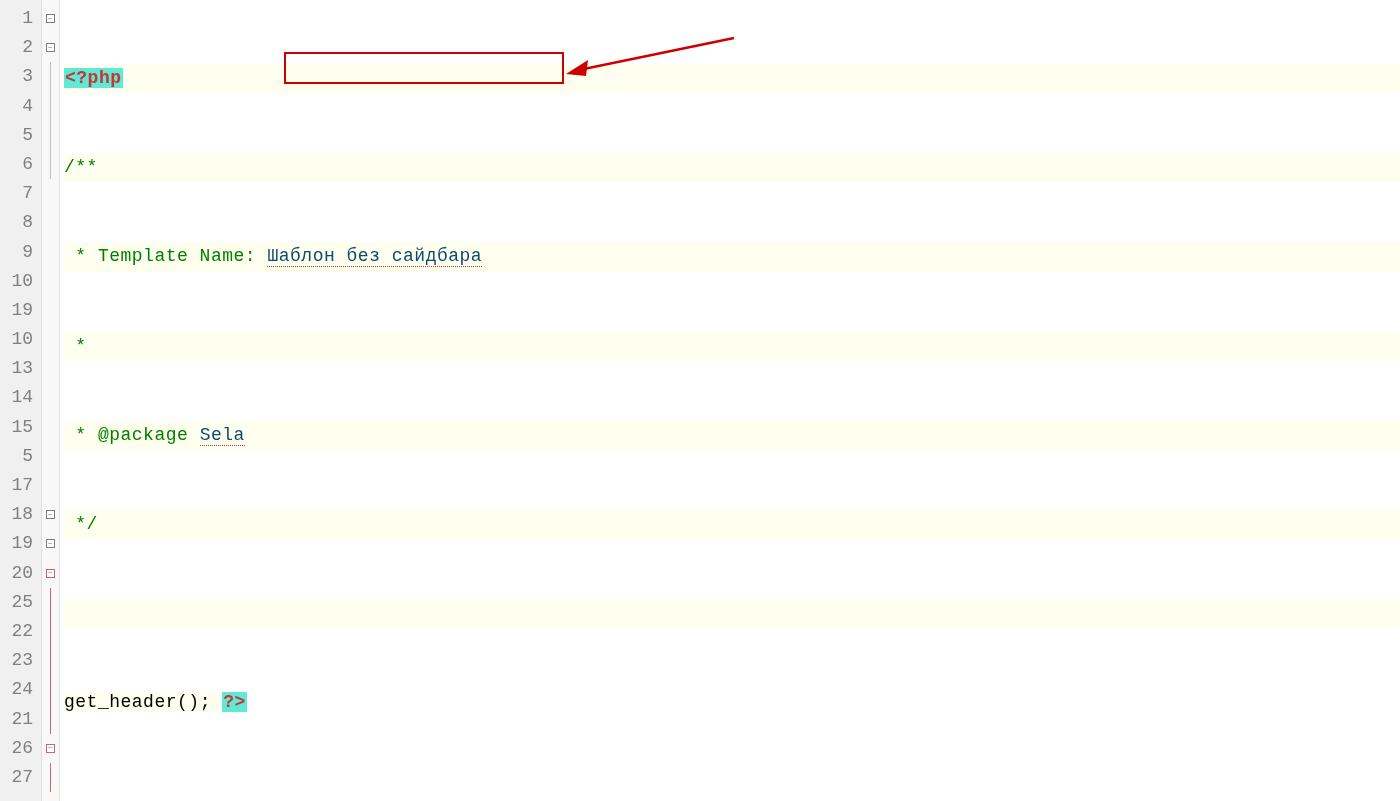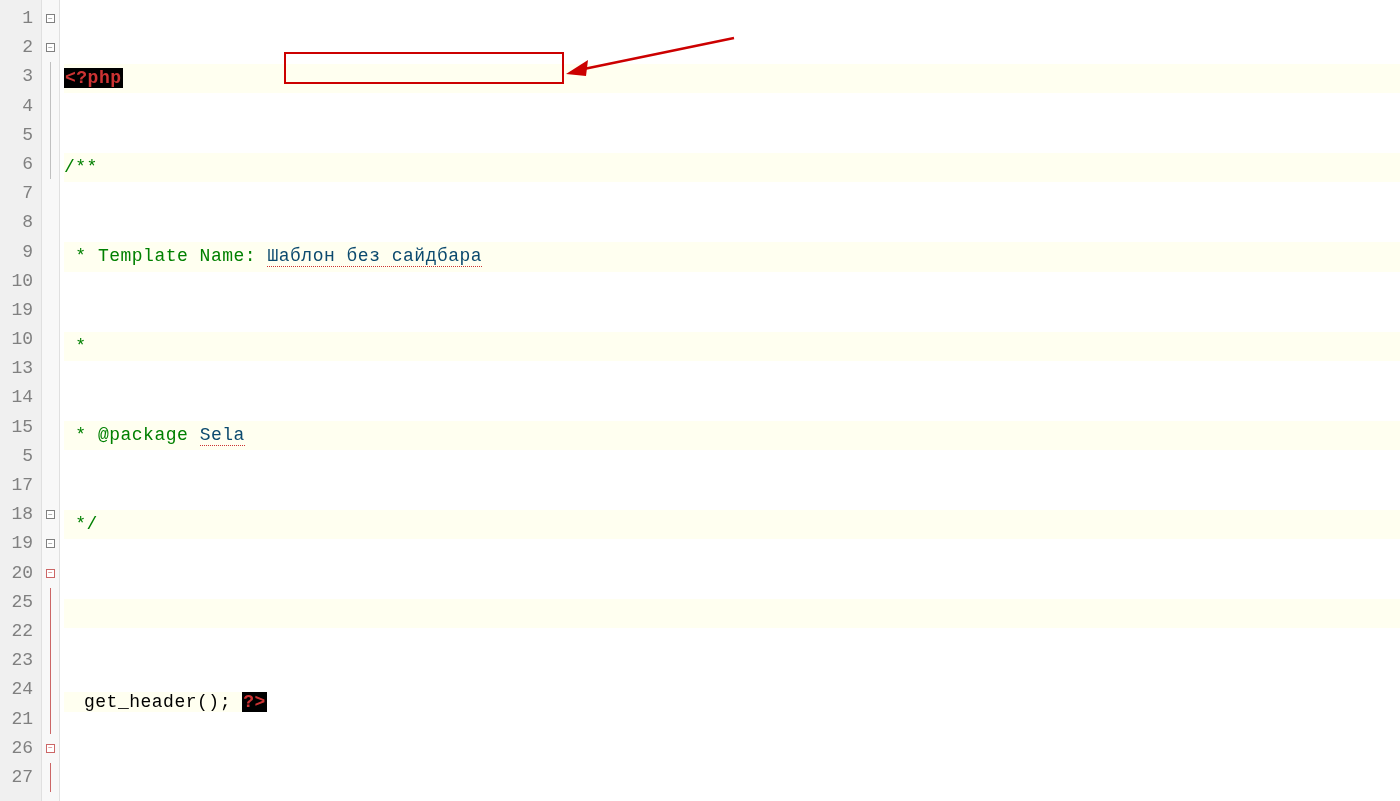--- a/index.html
+++ b/index.html
@@ -39,22 +39,22 @@
   .code {
     flex: 1;
     padding: 4px 0 4px 4px;
     position: relative;
     white-space: pre;
     letter-spacing: 0.5px;
   }
   .code-line { height: 29.2px; line-height: 29.2px; position: relative; }
   .code-line.docblock-bg { background: #fffff0; }
   
-  .php-tag { background:#000000; color:#cc3333; font-weight:bold; padding:0 1px;}
-  .fn { color:#000000;margin-left:20px; }
+  .php-tag { background:#5eead4; color:#cc3333; font-weight:bold; padding:0 1px;}
+  .fn { color:#000000; }
   .op { color:#000000; }
   .doc { color:#008000; }
   .doc-u { color:#0c4a6e; border-bottom:1px dotted #cc3333; }
   
   .highlight-box {
     position:absolute;
     border: 2.5px solid #cc0000;
     pointer-events:none;
   }
   .arrow {

